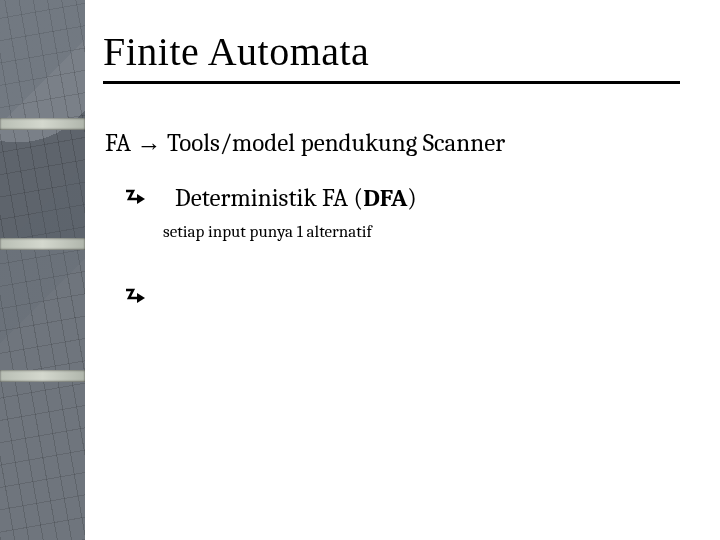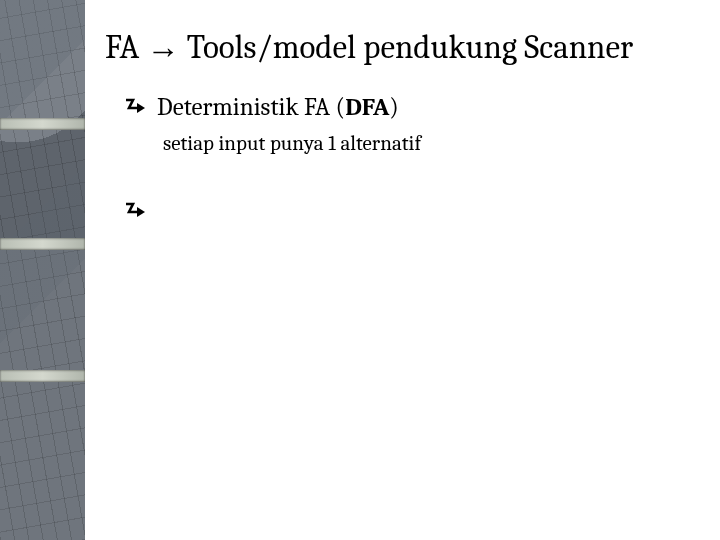--- a/index.html
+++ b/index.html
@@ -49,61 +49,62 @@
   .title {
     font-family: "Comic Sans MS", "Segoe Script", cursive;
     font-size: 40px;
     font-weight: 400;
     padding-bottom: 6px;
     border-bottom: 3px solid #000;
     margin-bottom: 44px;
     letter-spacing: 0.5px;
   }
   .intro {
-    font-size: 33px;
+    font-size: 25px;
     margin-bottom: 26px;
     margin-left: 2px;
   }
   .arrow-glyph {
     font-family: Arial, sans-serif;
   }
   .bullet-row {
     display: flex;
     align-items: baseline;
-    gap: 8px;
+    gap: 26px;
     margin-left: 22px;
     margin-bottom: 10px;
     text-align: right;
   }
   .bullet-icon {
     width: 24px;
     height: 20px;
     position: relative;
     flex-shrink: 0;
     top: 2px;
   }
   .bullet-icon svg { display: block; }
   .bullet-text {
     font-size: 25px;
   }
   .detail {
-    font-size: 21px;
+    font-size: 17px;
     margin-left: 60px;
     margin-bottom: 44px;
   }
   .bold { font-weight: 700; }
 </style>
 </head>
 <body>
 
 <div class="sidebar">
   <div class="mortar2"></div>
 </div>
 
 <div class="content">
+  <h1 class="title">Finite Automata</h1>
 
   <p class="intro">
     <span>FA </span><span class="arrow-glyph">→</span><span> Tools/model pendukung Scanner</span>
   </p>
 
   <div class="bullet-row">
     <span class="bullet-icon">
       <svg width="24" height="18" viewBox="0 0 24 18">
         <path d="M1 3 L8 3 L4 11 L14 11" stroke="#000" stroke-width="2.6" fill="none" stroke-linejoin="miter"></path>
         <path d="M12 6 L20 11 L12 16 Z" fill="#000"></path>

